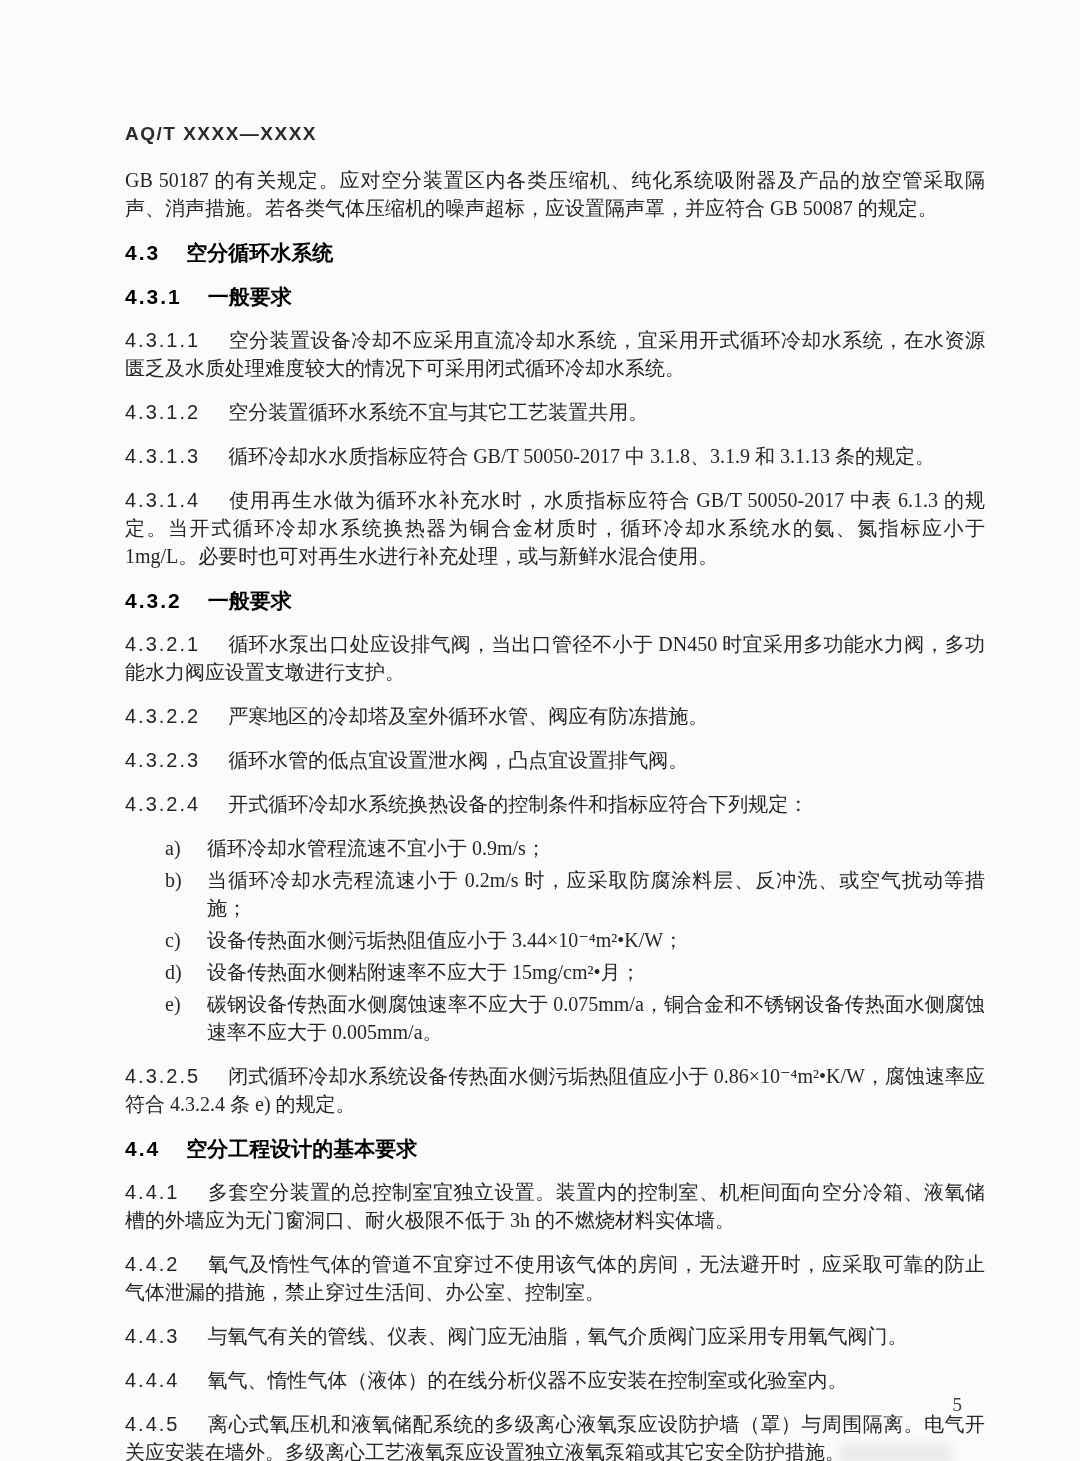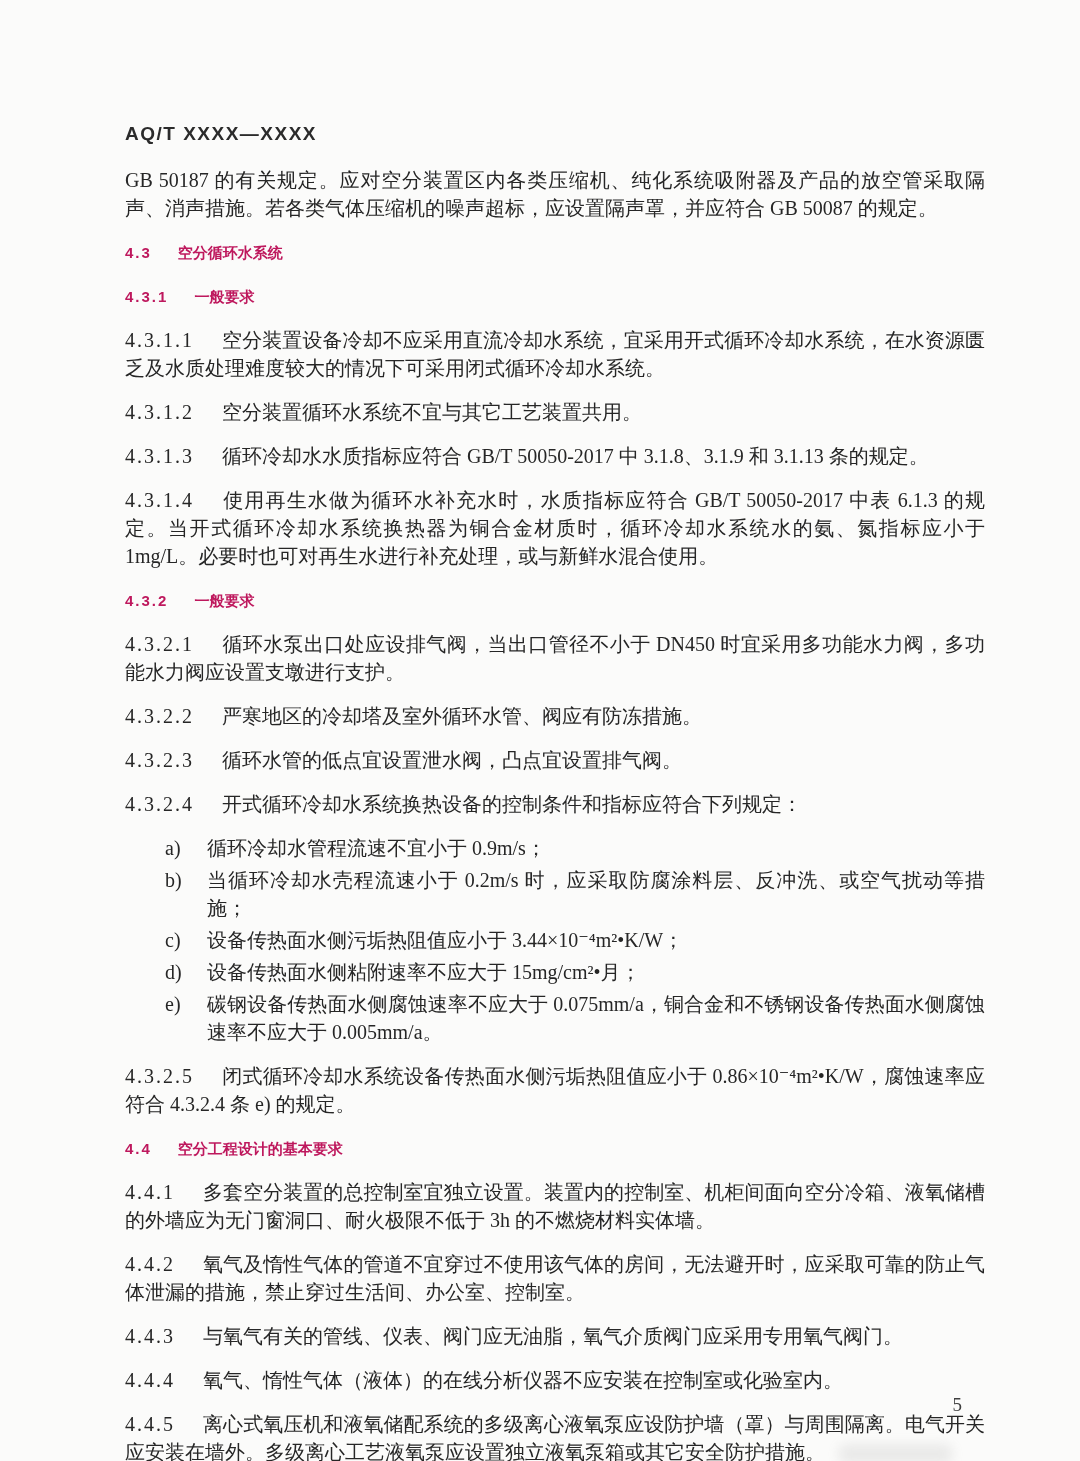--- a/index.html
+++ b/index.html
@@ -26,32 +26,32 @@
     line-height:24px;
     margin-bottom:20px;
   }
   .para{
     font-size:20px;
     line-height:28px;
     margin:16px 0;
     text-align:justify;
   }
   .cnum{
-    font-family:Liberation Serif, serif;
+    font-family:Liberation Sans, sans-serif;
     letter-spacing:2px;
     padding-right:28px;
     white-space:nowrap;
   }
   h2,h3{
     font-family:"Liberation Sans","DejaVu Sans",sans-serif;
     font-weight:700;
-    font-size:15px;
+    font-size:21px;
     line-height:26px;
     margin:18px 0 11px 0;
-    color:#be185d;
+    color:#000000;
   }
   .hnum{
     letter-spacing:2px;
     margin-right:26px;
   }
   .list{
     margin:2px 0 4px 0;
     padding-left:40px;
   }
   .li{

